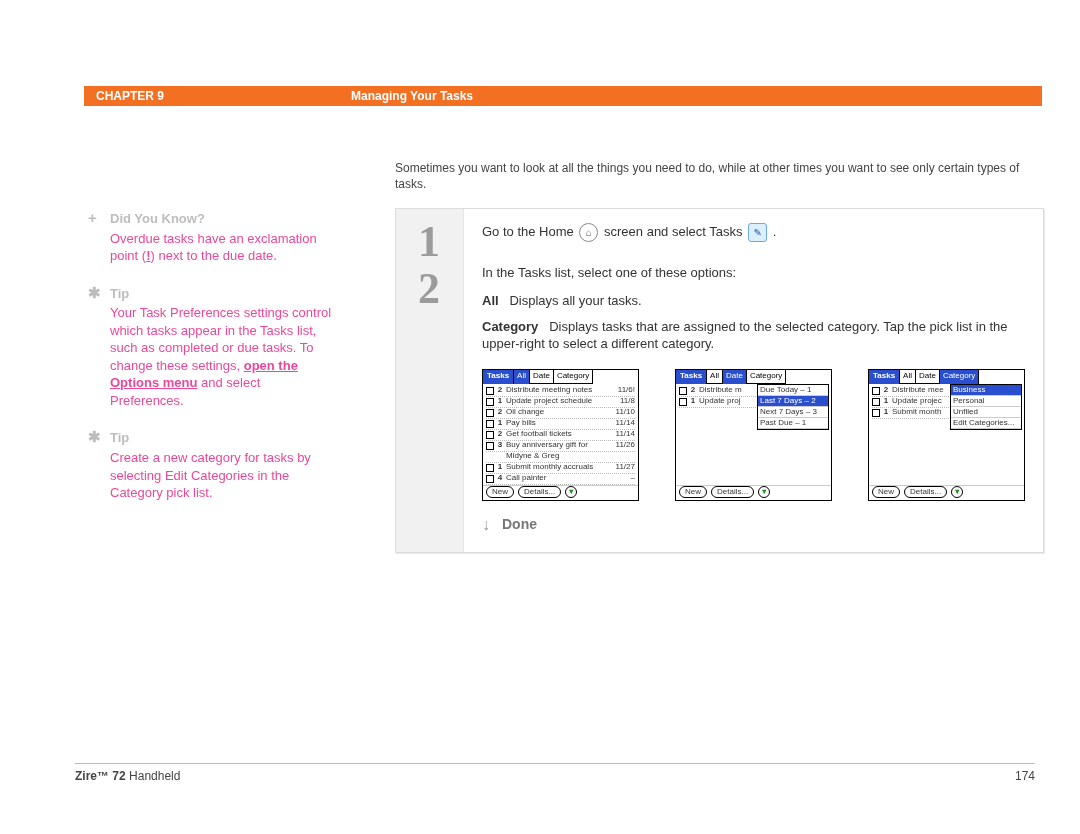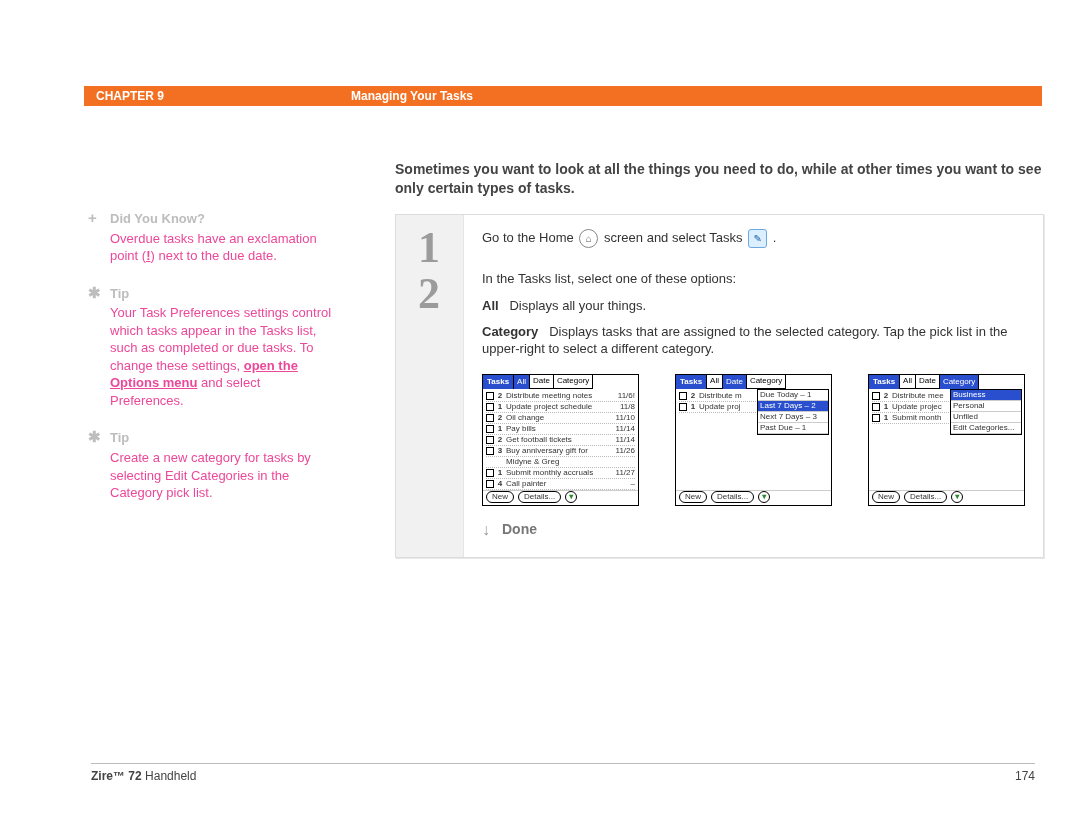--- a/index.html
+++ b/index.html
@@ -76,23 +76,22 @@
   }
   h1.page-title {
     font-weight: 400;
     font-size: 30px;
     color: #555;
     margin: 0 0 14px 0;
     letter-spacing: 0.2px;
   }
   .intro {
     color: #444;
-    font-size: 14px;
+    font-size: 12px;
     margin-bottom: 16px;
-    font-weight: bold;
   }
   
   .step-panel {
     border: 1px solid #dcdcdc;
     box-shadow: 1px 1px 0 #e8e8e8;
     background: #fff;
     display: flex;
     width: 100%;
   }
   .step-nums {
@@ -257,21 +256,20 @@
     position: absolute;
     left: 75px;
     right: 45px;
     bottom: 50px;
     border-top: 1px solid #bbb;
     padding-top: 4px;
     display: flex;
     justify-content: space-between;
     font-size: 12px;
     color: #444;
-    margin-left: 16px;
   }
   .footer .prod b { font-weight: 800; }
 </style>
 </head>
 <body>
 
 <div class="page">
 
   <div class="chapter-bar">
     <div class="ch-left">CHAPTER 9</div>
@@ -324,21 +322,21 @@
           <span> screen and select Tasks </span>
           <span class="inline-icon square">✎</span>
           <span> .</span>
         </div>
 
         <div class="step-row last">
           <div style="margin-bottom:10px;">In the Tasks list, select one of these options:</div>
 
           <div class="opt-row">
             <span class="opt-label">All</span>&nbsp;&nbsp;
-            <span>Displays all your things.</span>
+            <span>Displays all your tasks.</span>
           </div>
           <div class="opt-row">
             <span class="opt-label">Category</span>&nbsp;&nbsp;
             <span>Displays tasks that are assigned to the selected category. Tap the pick list in the upper-right to select a different category.</span>
           </div>
 
           <div class="pda-row">
 
             <div class="pda">
               <div class="pda-titlebar">

